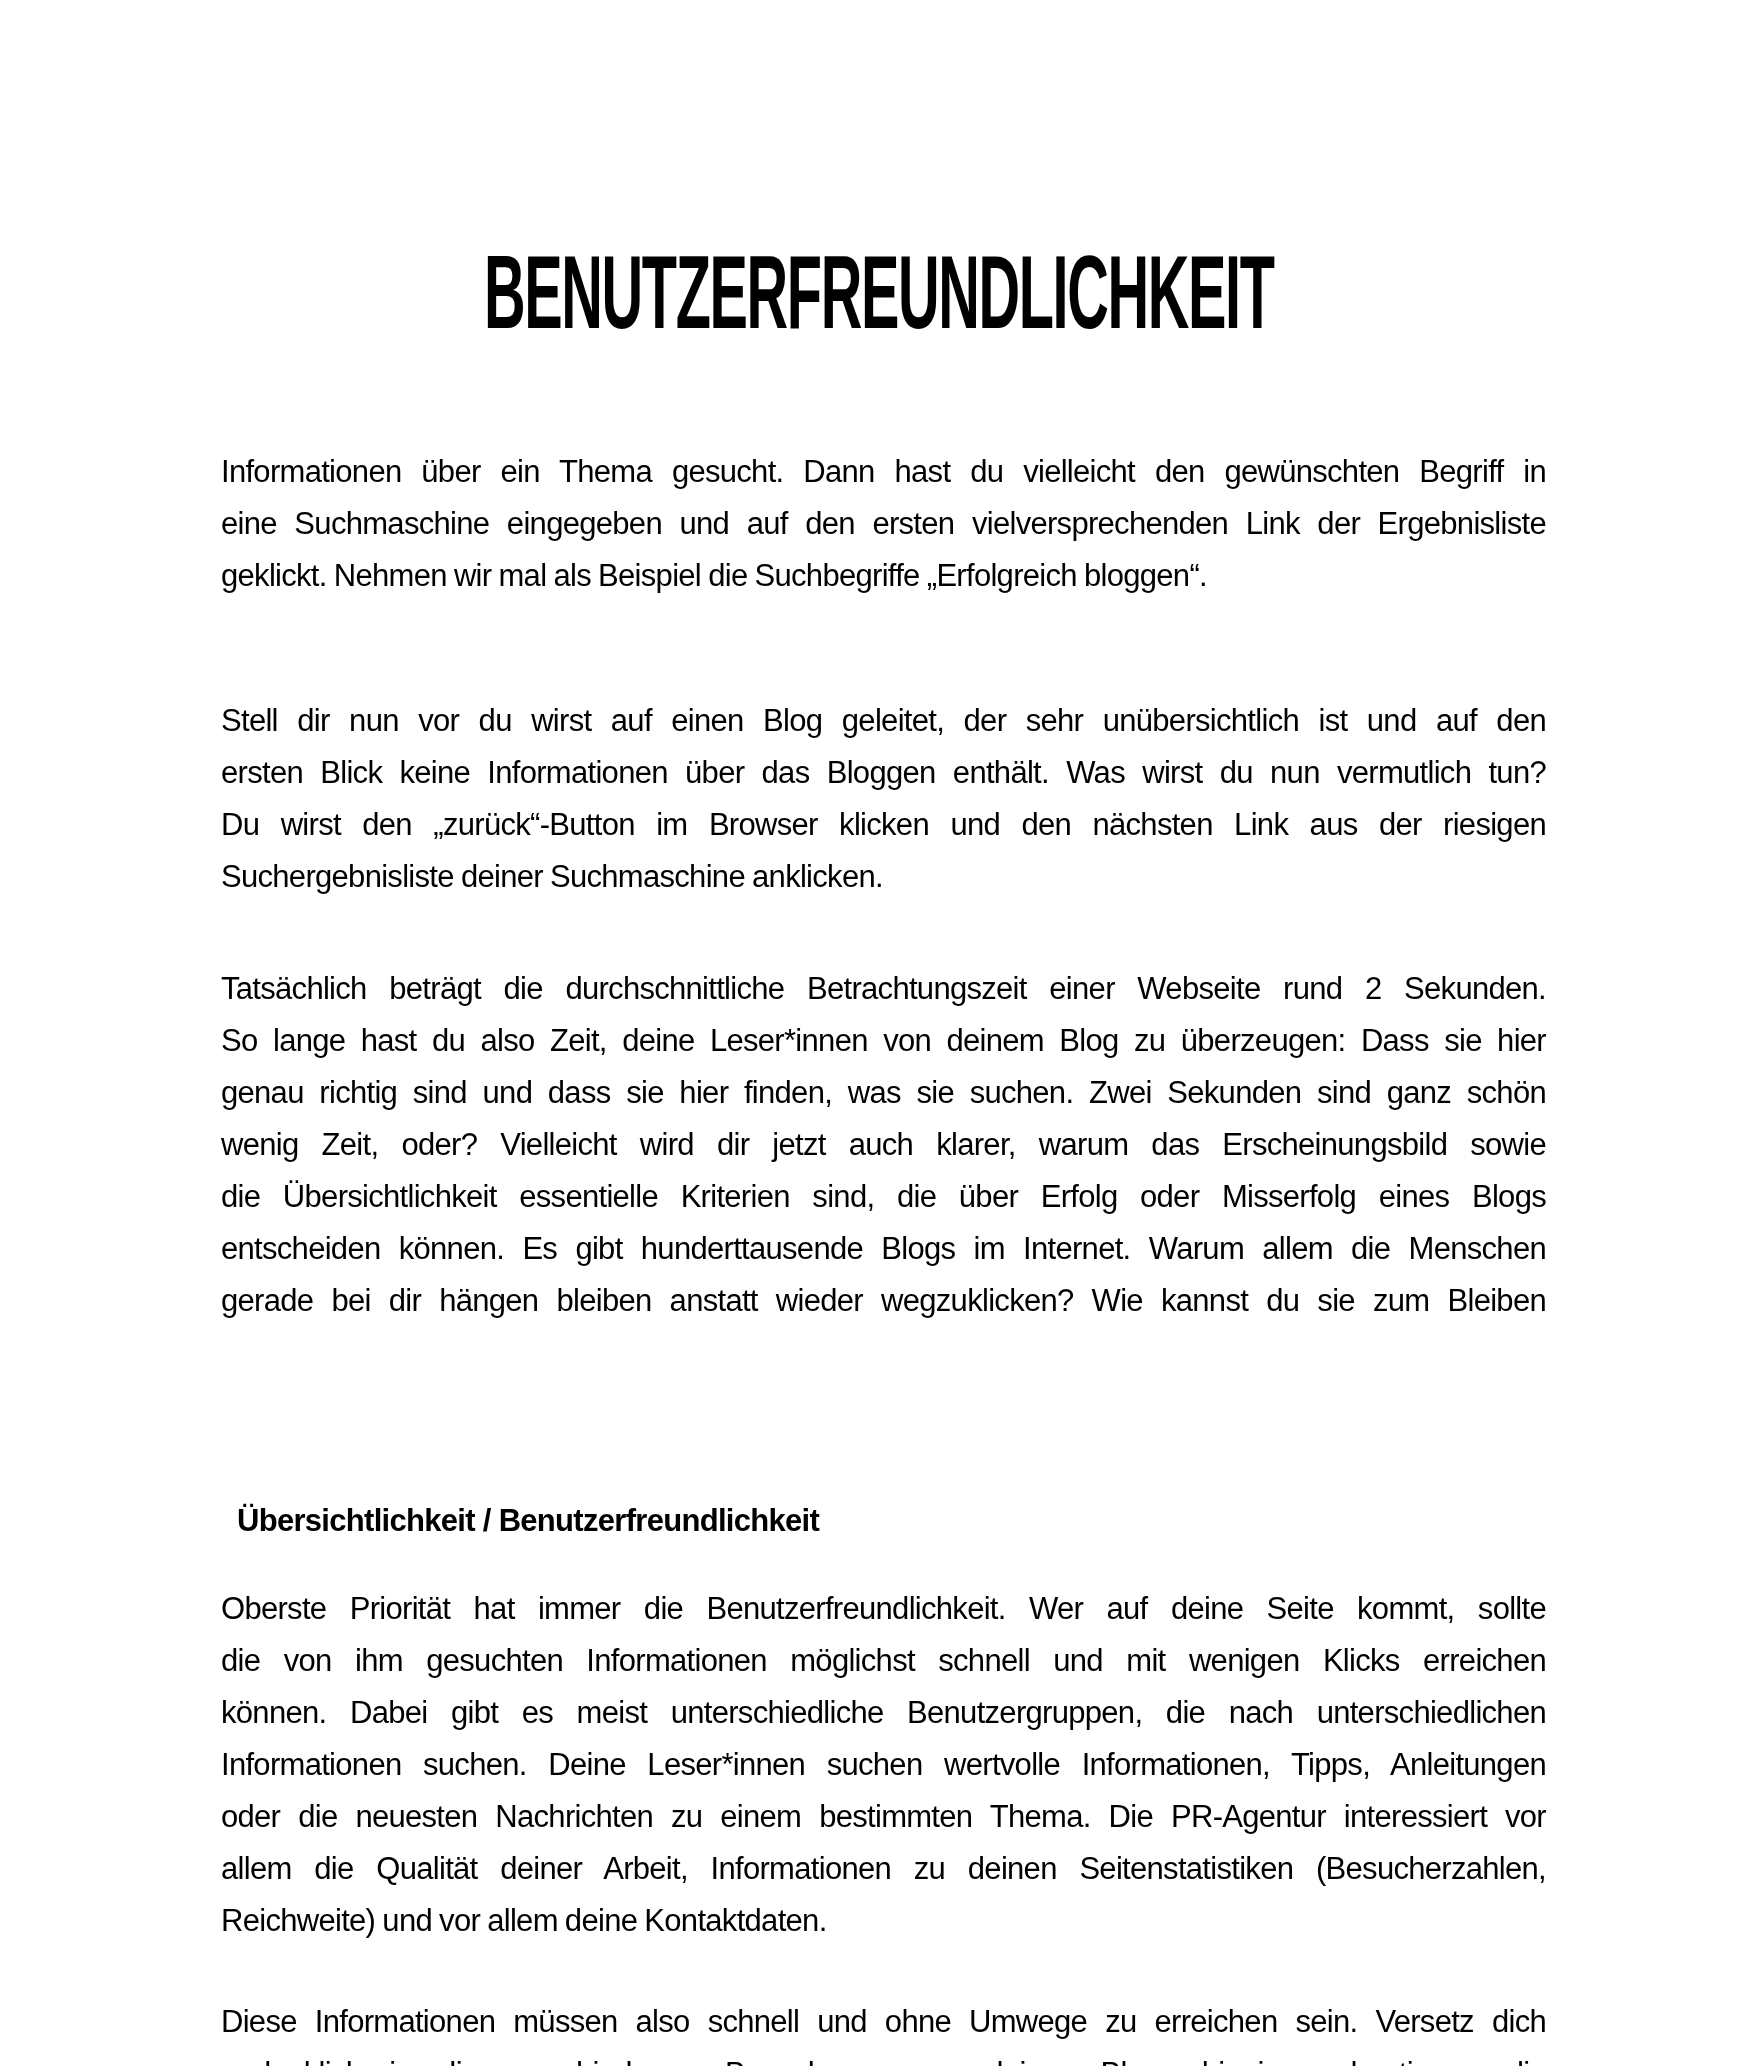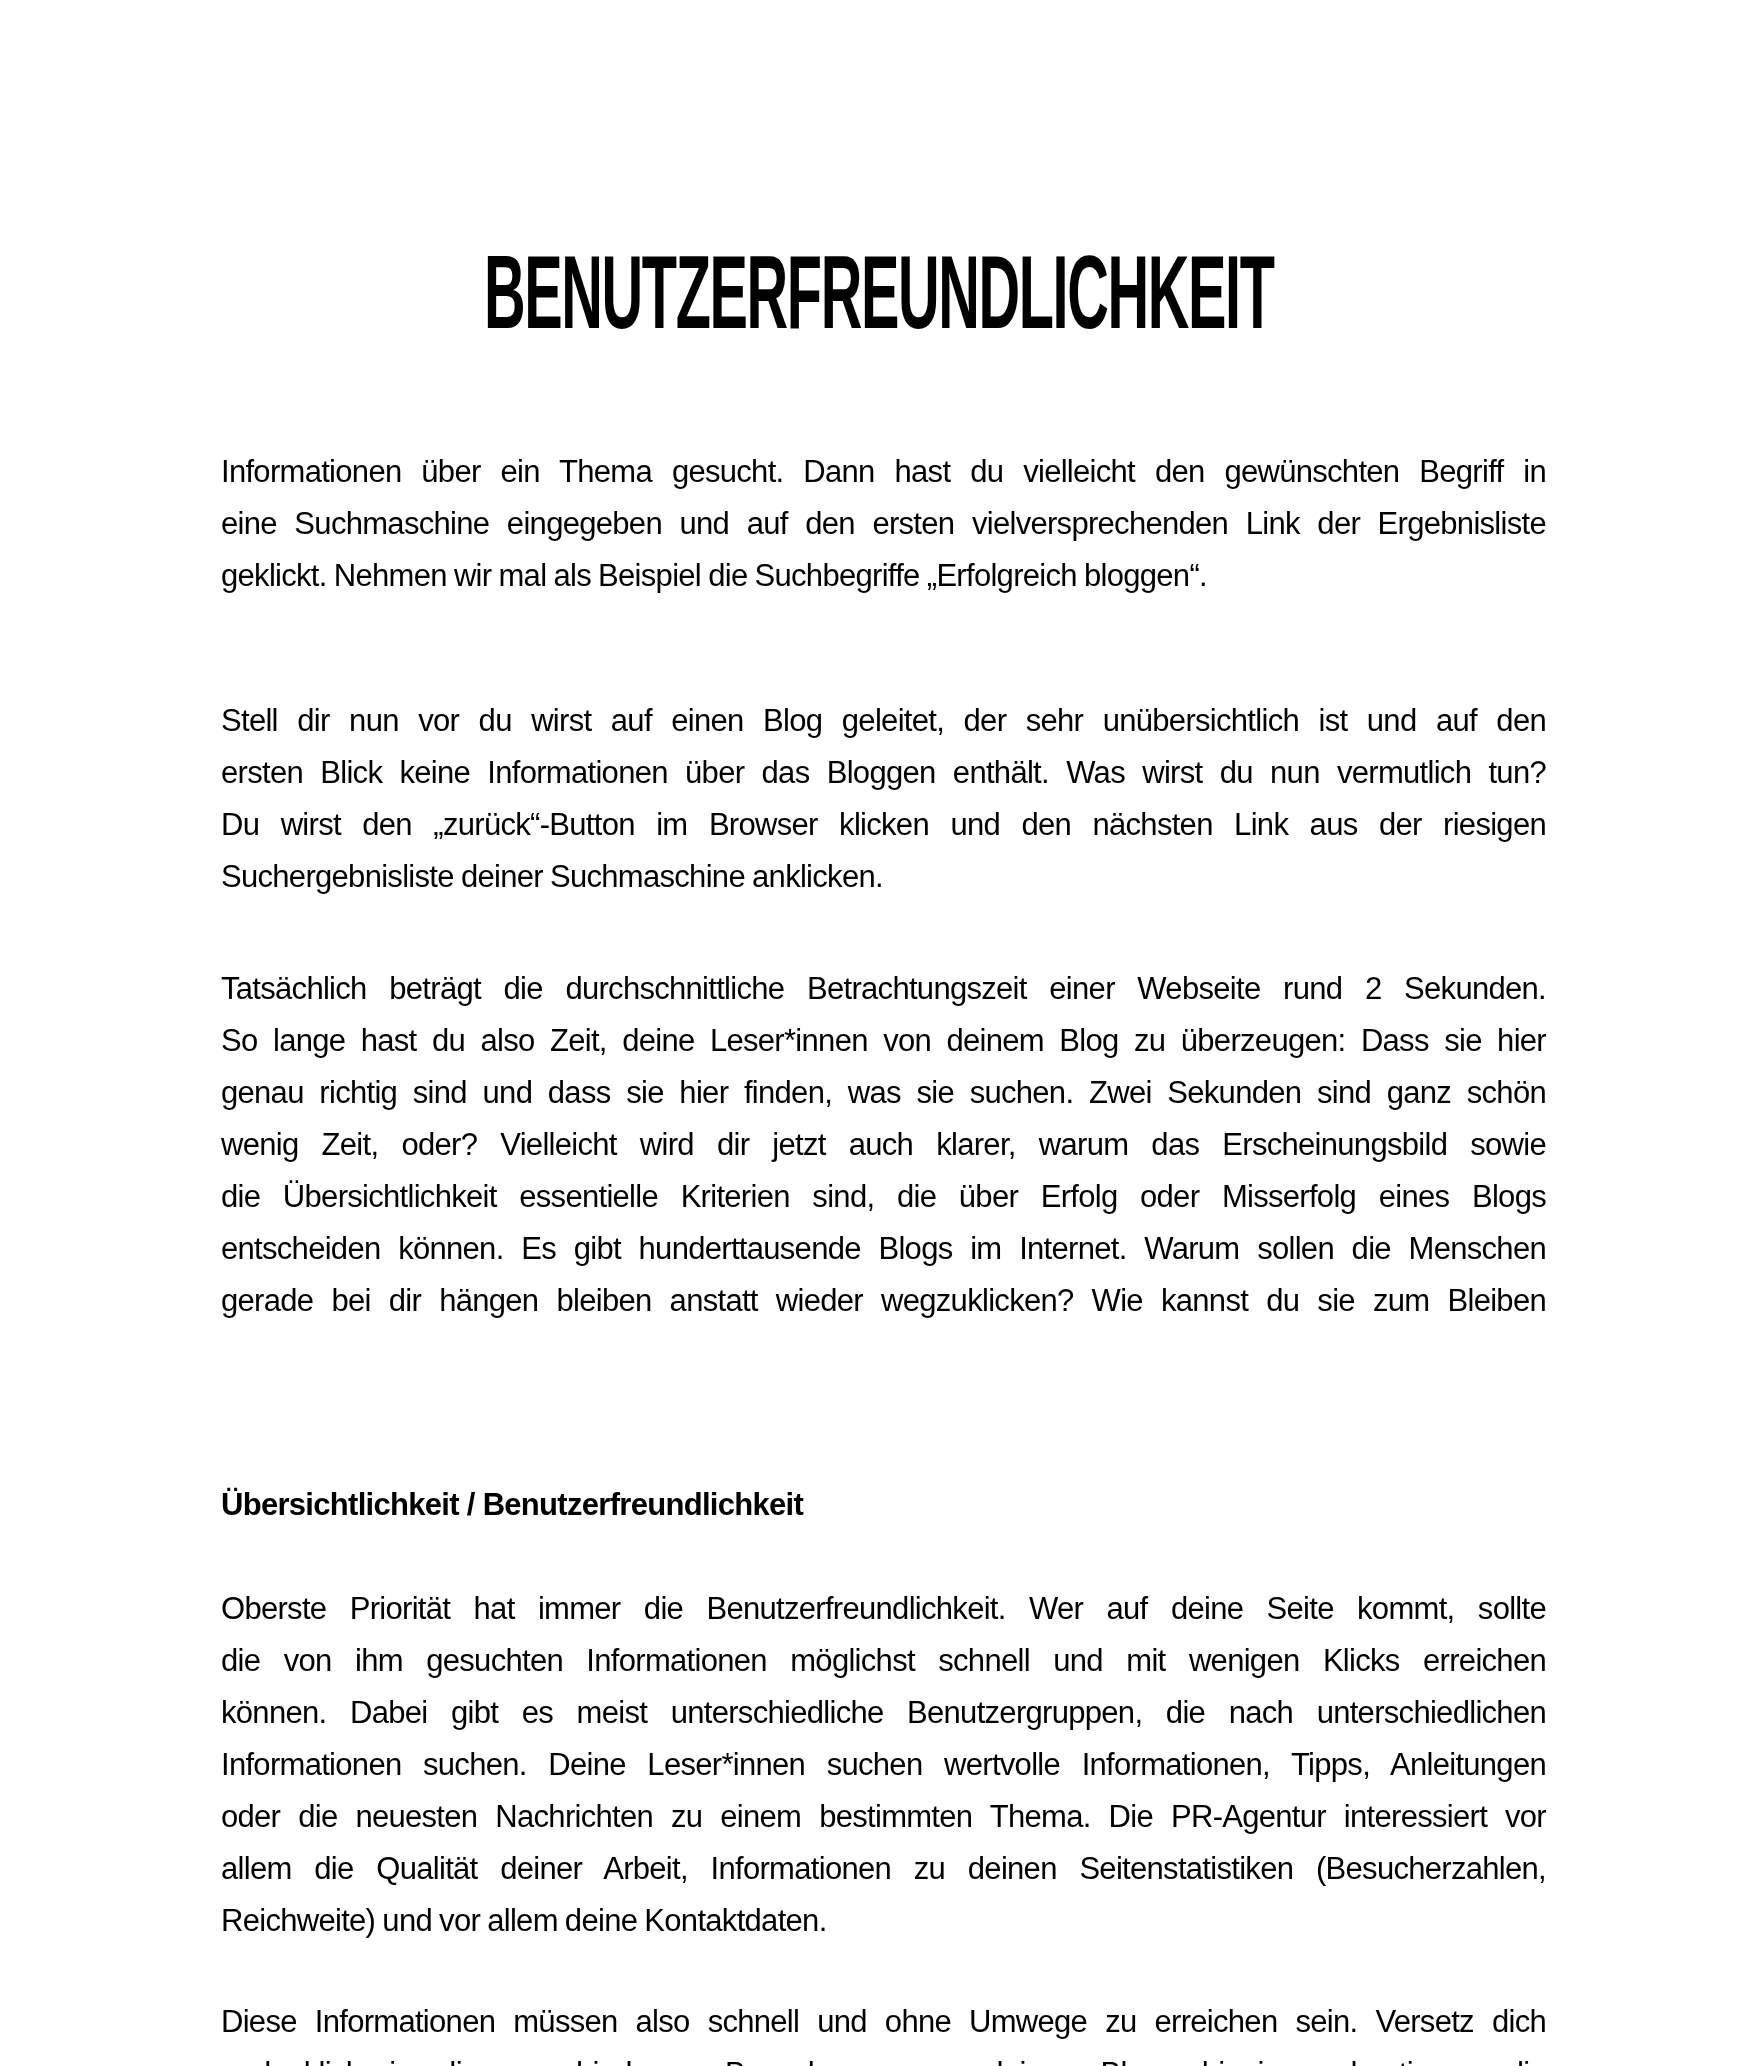--- a/index.html
+++ b/index.html
@@ -60,21 +60,21 @@
   }
   .heading {
     position: absolute;
     left: 221px;
     font-family: "Liberation Sans", sans-serif;
     font-weight: bold;
     font-size: 31px;
     letter-spacing: -0.7px;
     line-height: 52px;
     white-space: nowrap;
-    margin: 0;
+    margin: 16px;
   }
 </style>
 </head>
 <body>
 
 <div class="page">
 
   <h1 class="title">BENUTZERFREUNDLICHKEIT</h1>
 
   <div class="block" style="top:446px;">
@@ -89,21 +89,21 @@
     <span class="line">Du wirst den „zurück“-Button im Browser klicken und den nächsten Link aus der riesigen</span>
     <span class="line last">Suchergebnisliste deiner Suchmaschine anklicken.</span>
   </div>
 
   <div class="block" style="top:963px;">
     <span class="line">Tatsächlich beträgt die durchschnittliche Betrachtungszeit einer Webseite rund 2 Sekunden.</span>
     <span class="line">So lange hast du also Zeit, deine Leser*innen von deinem Blog zu überzeugen: Dass sie hier</span>
     <span class="line">genau richtig sind und dass sie hier finden, was sie suchen. Zwei Sekunden sind ganz schön</span>
     <span class="line">wenig Zeit, oder? Vielleicht wird dir jetzt auch klarer, warum das Erscheinungsbild sowie</span>
     <span class="line">die Übersichtlichkeit essentielle Kriterien sind, die über Erfolg oder Misserfolg eines Blogs</span>
-    <span class="line">entscheiden können. Es gibt hunderttausende Blogs im Internet. Warum sollen die Menschen</span>
+    <span class="line">entscheiden können. Es gibt hunderttausende Blogs im Internet. Warum allem die Menschen</span>
     <span class="line">gerade bei dir hängen bleiben anstatt wieder wegzuklicken? Wie kannst du sie zum Bleiben</span>
   </div>
 
   <h2 class="heading" style="top:1479px;">Übersichtlichkeit / Benutzerfreundlichkeit</h2>
 
   <div class="block" style="top:1583px;">
     <span class="line">Oberste Priorität hat immer die Benutzerfreundlichkeit. Wer auf deine Seite kommt, sollte</span>
     <span class="line">die von ihm gesuchten Informationen möglichst schnell und mit wenigen Klicks erreichen</span>
     <span class="line">können. Dabei gibt es meist unterschiedliche Benutzergruppen, die nach unterschiedlichen</span>
     <span class="line">Informationen suchen. Deine Leser*innen suchen wertvolle Informationen, Tipps, Anleitungen</span>

